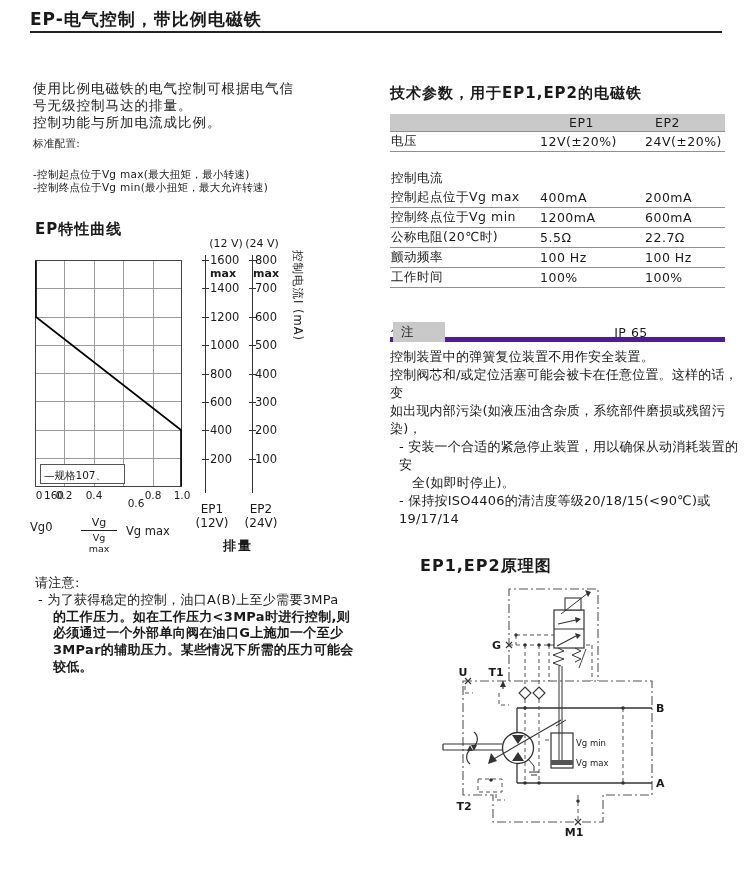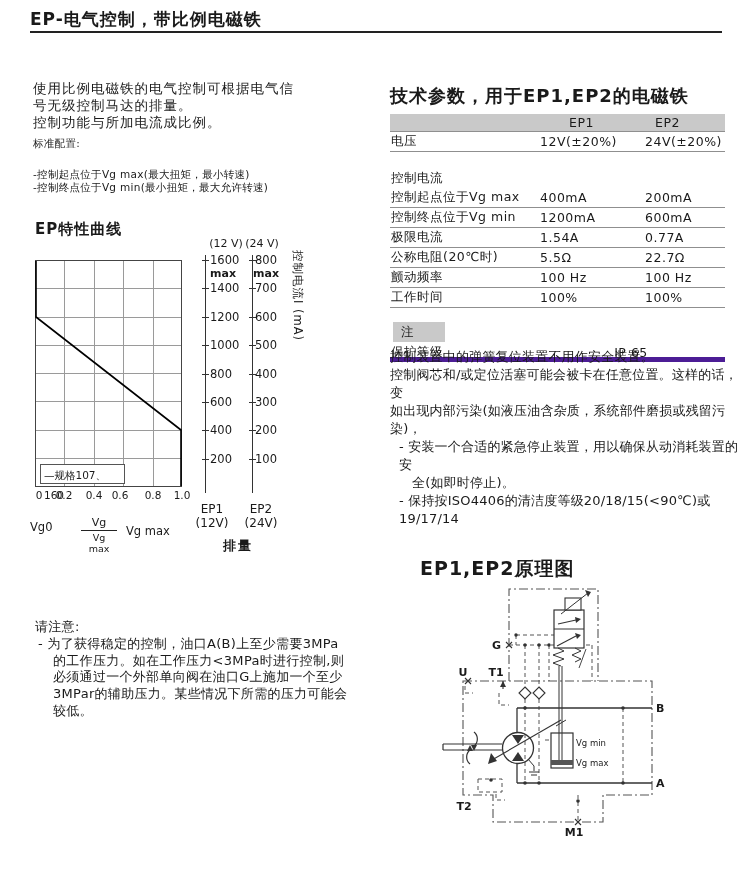--- a/index.html
+++ b/index.html
@@ -17,41 +17,41 @@
   .tick24{left:253px;width:24px;text-align:right;font-size:11.5px;}
   .maxn{font-weight:bold;font-size:11px;}
   .xtick{width:24px;text-align:center;font-size:10.5px;top:489px;}
   .legend-box{left:40px;top:464px;width:85px;height:20px;border:1px solid #555;background:#fff;
               font-size:10.5px;line-height:20px;padding-left:3px;box-sizing:border-box;}
   .ylab-rot{left:305px;top:250px;transform:rotate(90deg);transform-origin:0 0;font-size:11.5px;white-space:nowrap;letter-spacing:1px;}
   .frac{left:81px;top:517px;width:36px;text-align:center;font-size:11px;line-height:11px;}
   .frac .bar{display:block;border-top:1px solid #222;margin:2px 0 1px 0;height:0;}
   .frac .den{font-size:9.5px;}
   .ep-foot{width:40px;text-align:center;font-size:12px;}
-  .pl-title{left:390px;top:84px;font-size:18px;font-weight:bold;letter-spacing:1px;}
+  .pl-title{left:390px;top:84px;font-size:15px;font-weight:bold;letter-spacing:1px;}
   .ptable{left:390px;top:114px;width:335px;font-size:12.5px;letter-spacing:0.5px;}
   .t-head{display:grid;grid-template-columns:147px 106px 82px;height:18px;background:#c9c9c9;
           align-items:center;border-bottom:1px solid #8f8f8f;box-sizing:border-box;}
   .trow{display:grid;grid-template-columns:147px 106px 82px;height:20px;align-items:center;
         border-bottom:1px solid #8f8f8f;box-sizing:border-box;}
   .trow.nb{border-bottom:none;margin-top:16px;}
   .t-span{display:grid;grid-template-columns:147px 188px;height:18px;align-items:center;
           border-bottom:5px solid #4c1d95;box-sizing:border-box;margin-top:36px;}
   .c1{padding-left:1px;} .c2{padding-left:3px;} .c3{padding-left:2px;}
   .h2{padding-left:32px;} .h3{padding-left:12px;}
   .cspan{text-align:center;}
   .note-badge{left:393px;top:322px;width:52px;height:20px;background:#c9c9c9;font-size:12.5px;
               line-height:20px;padding-left:8px;box-sizing:border-box;}
   .notes{left:390px;top:348px;width:352px;font-size:13px;line-height:18px;letter-spacing:0.2px;}
   .notes .bullet{padding-left:9px;}
   .notes .cont{padding-left:22px;}
-  .notice{left:35px;top:575px;width:330px;font-size:13px;line-height:16.8px;letter-spacing:0.3px;margin-top:44px;}
+  .notice{left:35px;top:575px;width:330px;font-size:13px;line-height:16.8px;letter-spacing:0.3px;}
   .notice .b{padding-left:3px;}
-  .notice .c{padding-left:18px;}
-  .schem-h{left:420px;top:556px;font-size:19px;font-weight:bold;letter-spacing:1px;}
+  .notice .c{padding-left:18px;font-weight:bold;}
+  .schem-h{left:420px;top:556px;font-size:16px;font-weight:bold;letter-spacing:1px;}
   svg text{font-family:"DejaVu Sans","Liberation Sans",sans-serif;}
   .portlbl{font-size:11px;font-weight:bold;fill:#1a1a1a;}
   .smalllbl{font-size:8.5px;fill:#1a1a1a;}
 </style>
 </head>
 <body>
 
 <div class="abs doc-title">EP-电气控制，带比例电磁铁</div>
 <div class="abs title-rule"></div>
 
@@ -85,21 +85,21 @@
   </g>
   <rect x="0.5" y="0.5" width="146" height="226" fill="none" stroke="#444" stroke-width="1" shape-rendering="crispEdges"></rect>
   <polyline points="1,1 1,57 146,170 146,226" fill="none" stroke="#000" stroke-width="1.6"></polyline>
 </svg>
 
 <div class="abs legend-box">—规格107、160</div>
 
 <div class="abs lbl xtick" style="left:27px;">0</div>
 <div class="abs lbl xtick" style="left:52px;">0.2</div>
 <div class="abs lbl xtick" style="left:82px;">0.4</div>
-<div class="abs lbl xtick" style="left:108px;">0.6</div>
+<div class="abs lbl xtick" style="left:124px;margin-top:8px;">0.6</div>
 <div class="abs lbl xtick" style="left:141px;">0.8</div>
 <div class="abs lbl xtick" style="left:170px;">1.0</div>
 
 <svg class="abs" style="left:200px;top:253px;" width="60" height="242" viewBox="0 0 60 242">
   <g stroke="#333" stroke-width="1" shape-rendering="crispEdges">
     <line x1="5.5" y1="2" x2="5.5" y2="240"></line>
     <line x1="2" y1="7.5" x2="9" y2="7.5"></line>
       <line x1="2" y1="35.9" x2="9" y2="35.9"></line>
     <line x1="2" y1="64.3" x2="9" y2="64.3"></line>
       <line x1="2" y1="92.7" x2="9" y2="92.7"></line>
@@ -189,25 +189,20 @@
     <div class="c1">控制起点位于Vg max</div>
     <div class="c2">400mA</div>
     <div class="c3">200mA</div>
   </div>
   <div class="trow">
     <div class="c1">控制终点位于Vg min</div>
     <div class="c2">1200mA</div>
     <div class="c3">600mA</div>
   </div>
   <div class="trow">
-    <div class="c1">极限电流</div>
-    <div class="c2">1.54A</div>
-    <div class="c3">0.77A</div>
-  </div>
-  <div class="trow">
     <div class="c1">公称电阻(20℃时)</div>
     <div class="c2">5.5Ω</div>
     <div class="c3">22.7Ω</div>
   </div>
   <div class="trow">
     <div class="c1">颤动频率</div>
     <div class="c2">100 Hz</div>
     <div class="c3">100 Hz</div>
   </div>
   <div class="trow">

